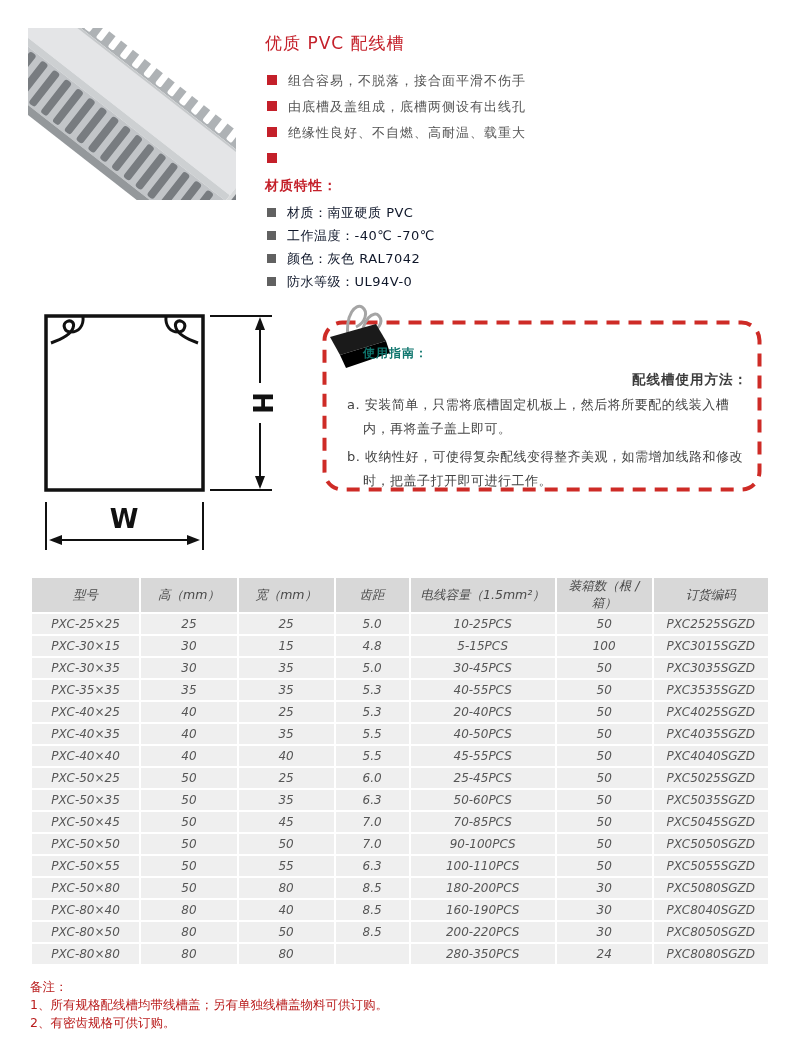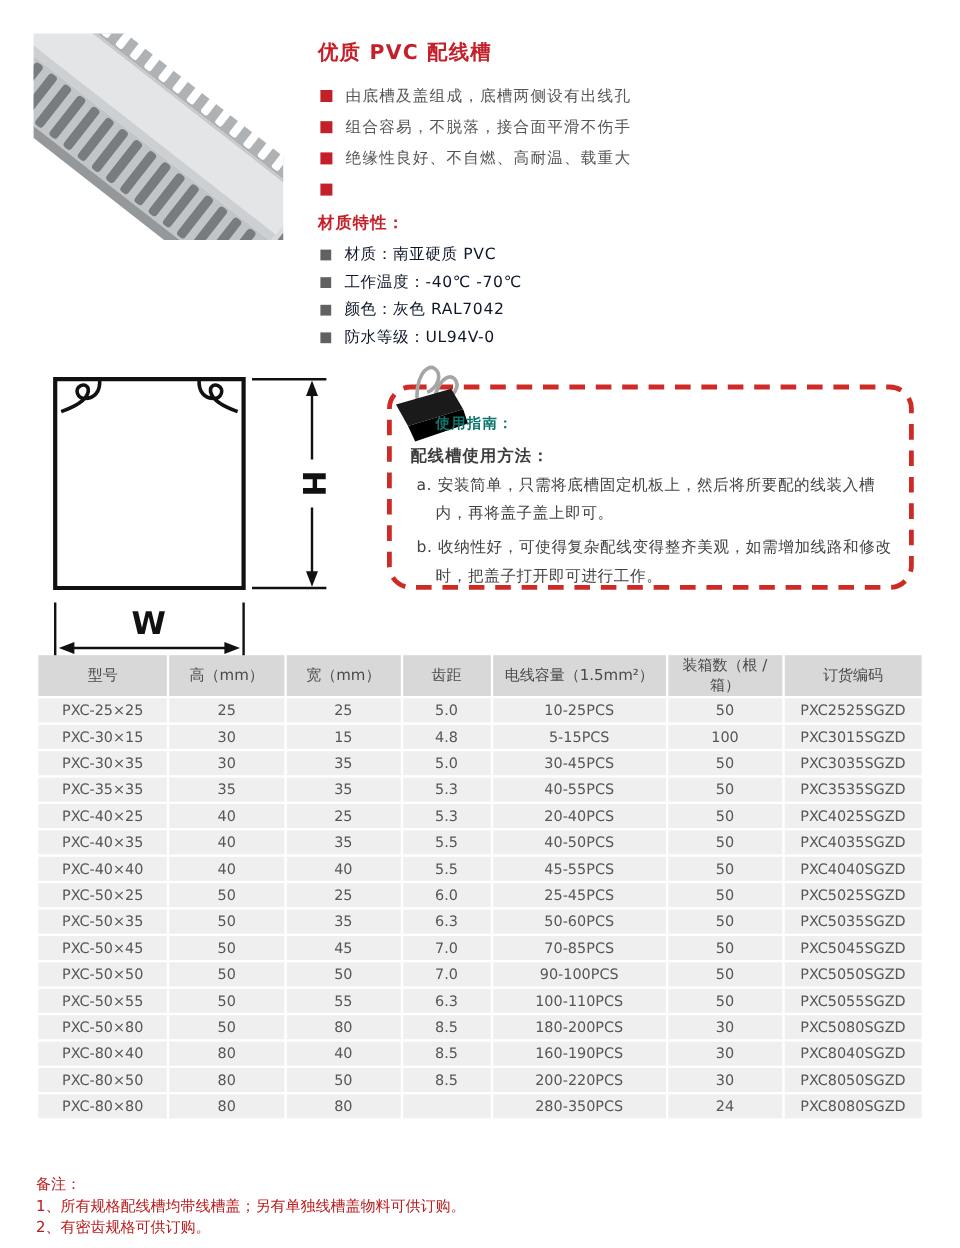--- a/index.html
+++ b/index.html
@@ -4,39 +4,39 @@
 <style>
   html,body{margin:0;padding:0;background:#fff;}
   .page{
     position:relative;width:800px;height:1040px;background:#ffffff;overflow:hidden;
     font-family:"DejaVu Sans","Liberation Sans",sans-serif;color:#4f4f4f;
   }
   
   .photo{position:absolute;left:28px;top:28px;width:208px;height:172px;}
   
   .intro{position:absolute;left:265px;top:32px;width:510px;}
-  .intro-title{font-size:17px;font-weight:bold;color:#c4202a;letter-spacing:1px;}
+  .intro-title{font-size:17px;font-weight:normal;color:#c4202a;letter-spacing:1px;}
   .feature-list{margin-top:18px;}
   .feature-item{display:flex;align-items:flex-start;margin-bottom:11px;font-size:13px;color:#555;line-height:15px;letter-spacing:1px;}
   .sq{flex:0 0 auto;width:10px;height:10px;margin:2px 11px 0 2px;background:#c4202a;}
   .material-title{font-size:13.5px;font-weight:bold;color:#c4202a;margin:14px 0 10px 0;letter-spacing:1px;}
   .material-item{display:flex;align-items:flex-start;margin-bottom:8px;font-size:13px;color:#0f172a;line-height:15px;letter-spacing:0.5px;}
   .sq.grey{background:#616161;width:9px;height:9px;margin-top:3px;}
   
   .diagram{position:absolute;left:38px;top:298px;width:250px;height:260px;}
   
   .guide-box{position:absolute;left:322px;top:320px;width:440px;height:172px;}
   .guide-border{position:absolute;left:0;top:0;}
   .clip{position:absolute;left:4px;top:-24px;}
   .guide-content{position:relative;padding:25px 14px 0 20px;}
   .guide-title{font-size:12px;font-weight:bold;color:#0f766e;margin-left:21px;letter-spacing:1px;}
-  .guide-subtitle{font-size:13.5px;font-weight:bold;color:#3c3c3c;margin-top:9px;letter-spacing:1px;}
+  .guide-subtitle{font-size:13.5px;font-weight:bold;color:#3c3c3c;margin-top:9px;letter-spacing:1px;text-align:right;}
   .guide-item{font-size:13px;color:#434343;line-height:24px;margin-top:4px;padding-left:21px;text-indent:-16px;letter-spacing:0.5px;}
   
-  .spec-table{position:absolute;left:30px;top:544px;width:740px;border-collapse:separate;border-spacing:2px;table-layout:fixed;}
+  .spec-table{position:absolute;left:30px;top:576px;width:740px;border-collapse:separate;border-spacing:2px;table-layout:fixed;font-style:italic;}
   .spec-table th{background:#d8d8d8;height:28px;font-weight:400;font-size:12.5px;color:#4a4a4a;text-align:center;padding:0;}
   .spec-table td{background:#efefef;height:20px;font-size:12px;color:#565656;text-align:center;padding:0;}
   
   .notes{position:absolute;left:30px;top:980px;font-size:12.5px;color:#b91c1c;}
   .notes div{margin-bottom:4px;line-height:14px;}
 </style>
 </head>
 <body>
 
 <div class="page">
@@ -107,25 +107,25 @@
         </g>
       </g>
     </svg>
   </div>
 
   <div class="intro">
     <div class="intro-title">优质 PVC 配线槽</div>
     <div class="feature-list">
       <div class="feature-item">
         <span class="sq"></span>
-        <span>由底槽及盖组成，底槽两侧设有出线孔</span>
+        <span>组合容易，不脱落，接合面平滑不伤手</span>
       </div>
       <div class="feature-item">
         <span class="sq"></span>
-        <span>组合容易，不脱落，接合面平滑不伤手</span>
+        <span>由底槽及盖组成，底槽两侧设有出线孔</span>
       </div>
       <div class="feature-item">
         <span class="sq"></span>
         <span>绝缘性良好、不自燃、高耐温、载重大</span>
       </div>
       <div class="feature-item">
         <span class="sq"></span>
       </div>
     </div>
     <div class="material-title">材质特性：</div>

